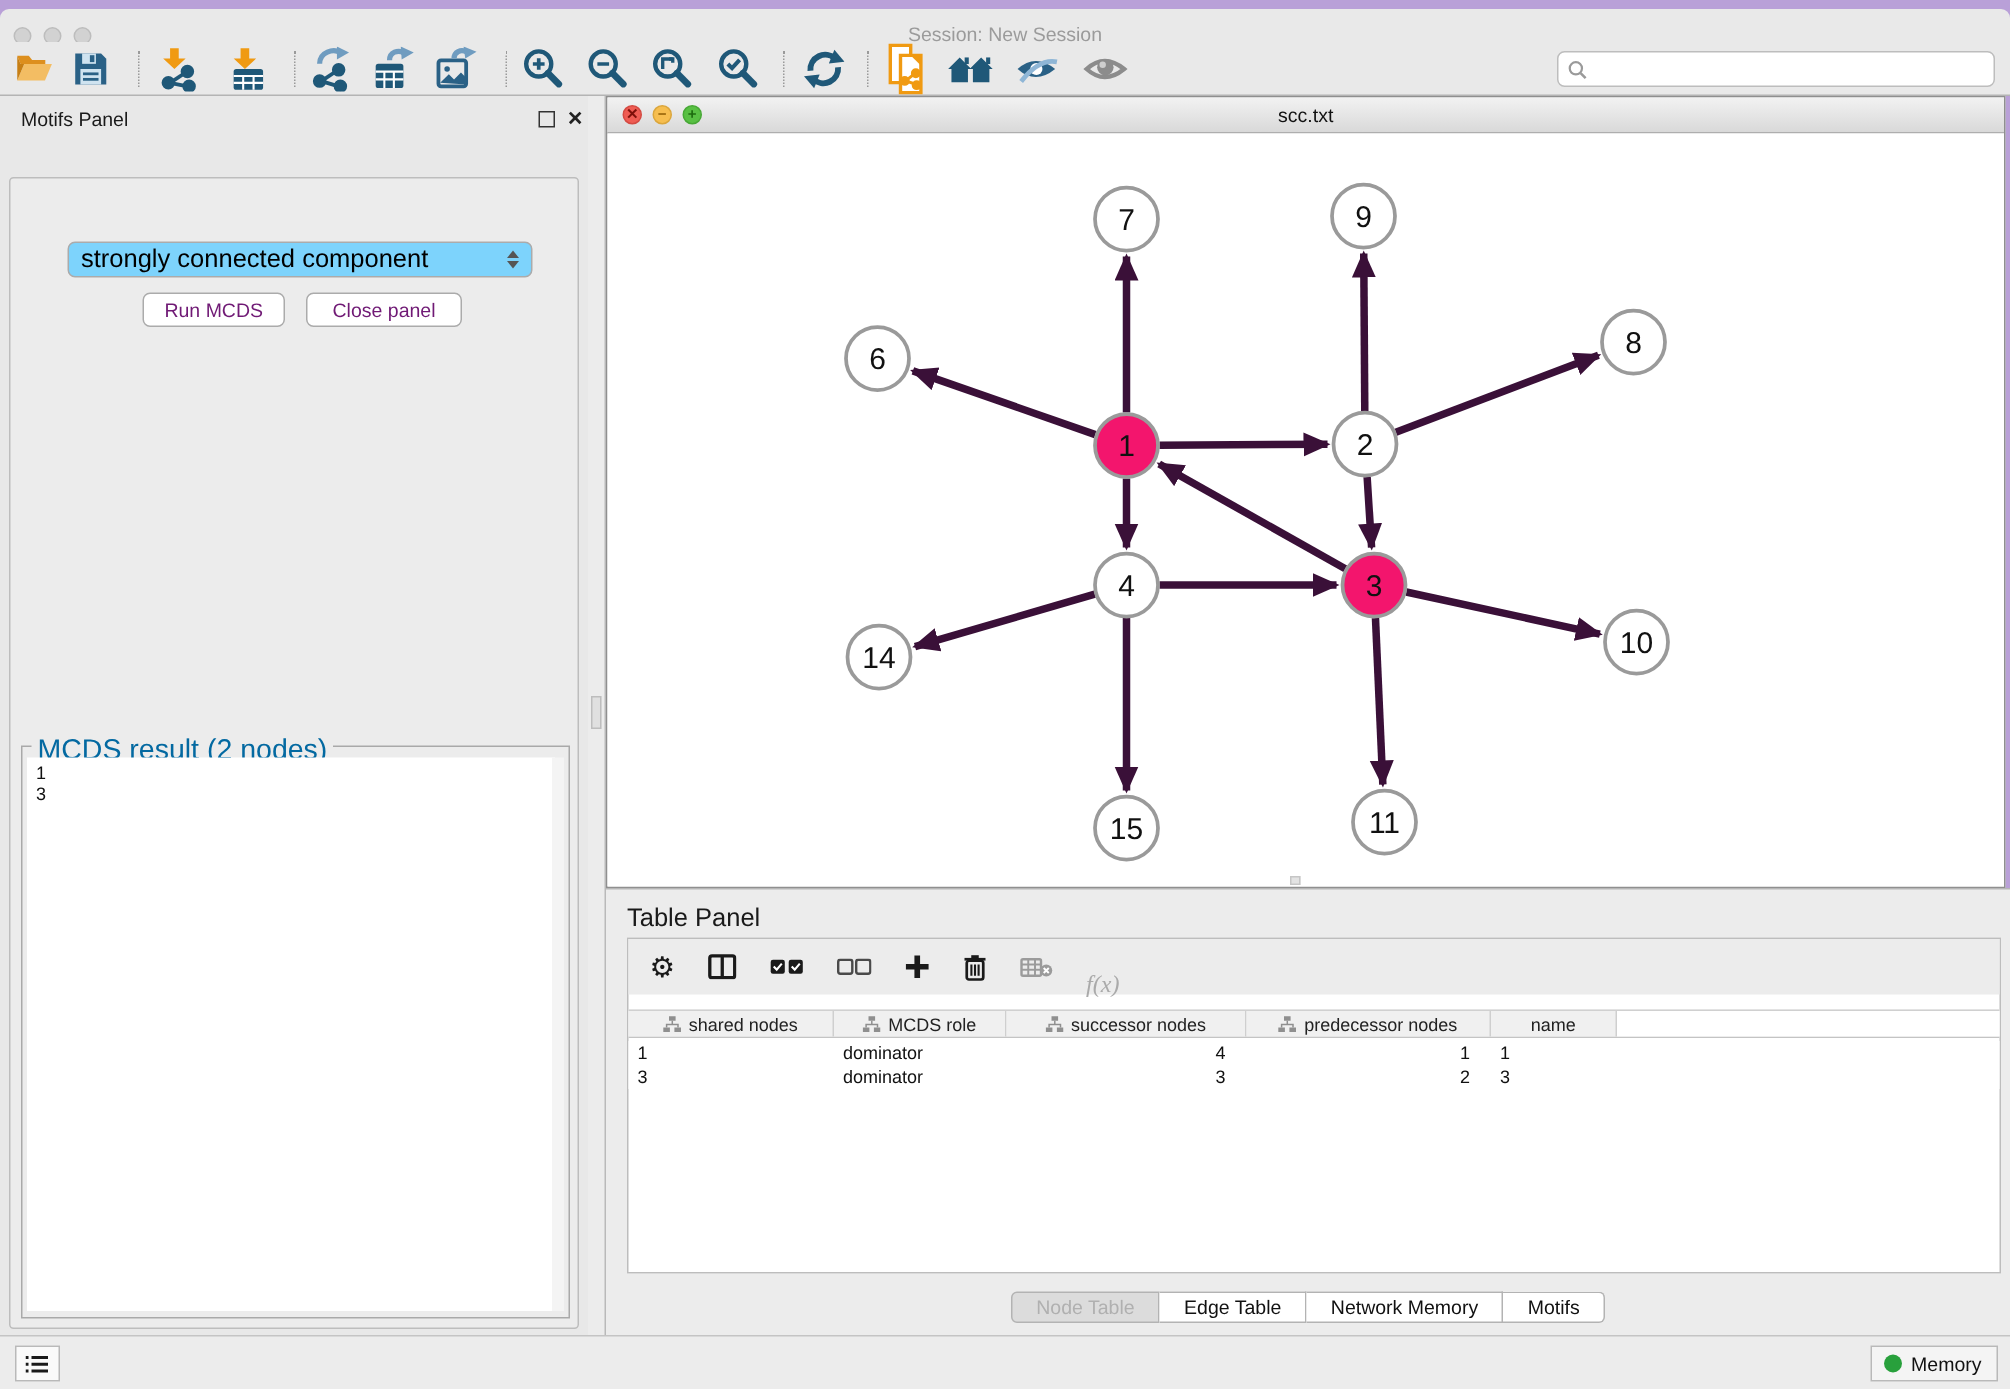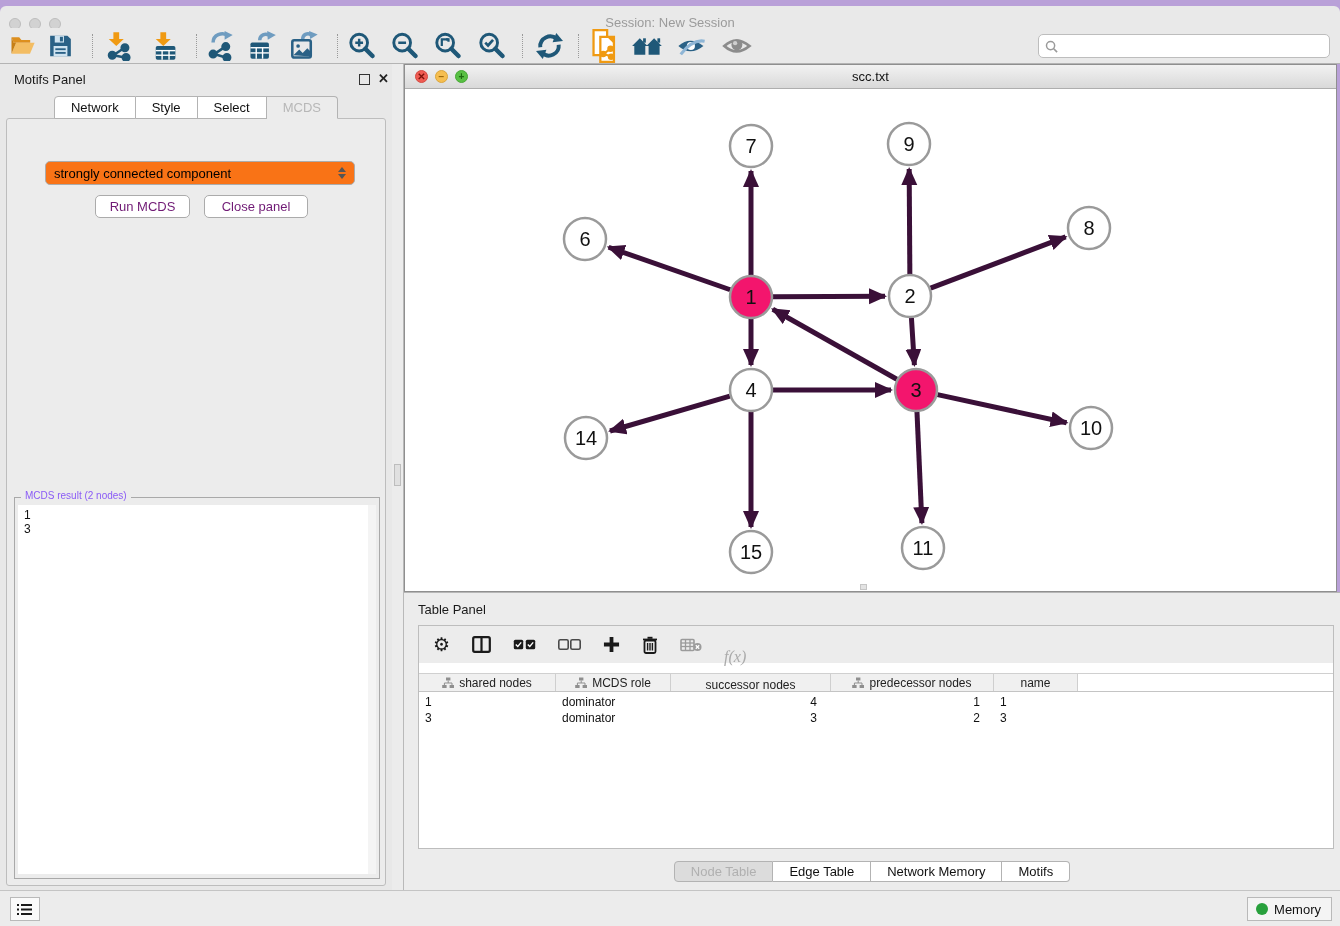--- a/index.html
+++ b/index.html
@@ -26,46 +26,46 @@
   .panel-close-btn { position:absolute; top:7px; font-size:13px; font-weight:bold; color:#222; }
 
   .cp-tabs { position:absolute; left:0; top:32px; width:100%; height:23px; display:flex; justify-content:center; z-index:3; }
   .tab { height:23px; padding:0 16px; font-size:13px; display:flex; align-items:center; background:#fff; border:1px solid #b3b3b3; border-left:none; color:#111; }
   .tab:first-child { border-left:1px solid #b3b3b3; border-radius:4px 0 0 0; }
   .tab:last-child { border-radius:0 4px 0 0; }
   .tab.active { background:#ececec; color:#b7b7b7; border-bottom:1px solid #ececec; }
 
   .cp-body { position:absolute; left:6px; top:54px; width:380px; height:768px; background:#ececec; border:1px solid #bdbdbd; border-radius:3px; }
   .opt-label { position:absolute; left:0; top:20px; width:100%; text-align:center; font-size:13px; color:#111; }
-  .dropdown { position:absolute; left:38px; top:42px; width:310px; height:24px; background:#f97316; border:1px solid #ababab; border-radius:5px; display:flex; align-items:center; padding:0 8px; font-size:13px; }
+  .dropdown { position:absolute; left:38px; top:42px; width:310px; height:24px; background:#7dd3fc; border:1px solid #ababab; border-radius:5px; display:flex; align-items:center; padding:0 8px; font-size:17px; }
   .dd-arrows { margin-left:auto; display:flex; flex-direction:column; gap:2px; }
   .dd-arrows i { width:0; height:0; border-left:4px solid transparent; border-right:4px solid transparent; }
   .dd-up { border-bottom:5px solid #555; }
   .dd-down { border-top:5px solid #555; }
   .cp-btn { position:absolute; top:76px; height:23px; background:#fff; border:1px solid #ababab; border-radius:5px; font-size:13px; color:#701a75; text-align:center; line-height:21px; }
 
   .result-group { position:absolute; left:7px; top:378px; width:366px; height:382px; border:1px solid #a9a9a9; }
-  .result-legend { position:absolute; left:6px; top:-8px; background:#ececec; padding:0 4px; font-size:10px; color:#8b5cf6; }
+  .result-legend { position:absolute; left:6px; top:-8px; background:#ececec; padding:0 4px; font-size:19px; color:#0369a1; }
   .result-area { position:absolute; left:3px; top:7px; width:352px; height:369px; background:#fff; font-size:12px; color:#111; padding:3px 6px; white-space:pre; overflow:hidden; }
   .result-scroll { position:absolute; right:3px; top:7px; width:8px; height:369px; background:#f4f4f4; }
 
   .v-splitter { position:absolute; left:392px; top:64px; width:12px; height:826px; background:#ececec; border-right:1px solid #b9b9b9; }
   .v-grip { position:absolute; left:2px; top:400px; width:7px; height:22px; background:#e0e0e0; border:1px solid #bdbdbd; }
 
   
   .net-window { position:absolute; left:404px; top:64px; width:933px; height:528px; border:1px solid #8f8f8f; background:#fff; }
   .net-titlebar { position:absolute; left:0; top:0; width:100%; height:24px; background:linear-gradient(#f2f2f2,#d9d9d9); border-bottom:1px solid #aeaeae; }
   .net-title { position:absolute; left:0; top:4px; width:100%; text-align:center; font-size:13px; color:#111; }
   .mini-light { position:absolute; top:5px; width:13px; height:13px; border-radius:50%; display:flex; align-items:center; justify-content:center; font-size:10px; font-weight:bold; line-height:1; }
   .net-canvas { position:absolute; left:0; top:24px; width:931px; height:502px; background:#fff; }
   .net-grip { position:absolute; left:455px; bottom:1px; width:7px; height:6px; background:#e3e3e3; border:1px solid #c6c6c6; }
 
   
   .table-panel { position:absolute; left:404px; top:592px; width:936px; height:298px; background:#ececec; border-top:1px solid #b6b6b6; }
-  .tp-title { position:absolute; left:14px; top:9px; font-size:13px; color:#1a1a1a; }
+  .tp-title { position:absolute; left:14px; top:9px; font-size:17px; color:#1a1a1a; }
   .tp-container { position:absolute; left:14px; top:32px; width:916px; height:224px; background:#fff; border:1px solid #bdbdbd; }
   .tp-toolbar { position:absolute; left:0; top:0; width:100%; height:37px; background:#ececec; display:flex; align-items:center; gap:22px; padding-left:14px; }
   .tp-toolbar .ticon { display:flex; align-items:center; justify-content:center; }
   .fx-label { font-size:16px; font-style:italic; font-family:"Liberation Serif",serif; color:#aaa;margin-top:24px; }
   .thead { position:absolute; left:0; top:47px; width:100%; height:19px; display:flex; background:#f0f0f0; border-top:1px solid #d0d0d0; border-bottom:1px solid #c4c4c4; }
   .th { display:flex; align-items:center; justify-content:center; gap:5px; font-size:12px; color:#222; border-right:1px solid #cfcfcf; background:#f0f0f0; position:relative; }
   .th.empty { background:#fff; border-right:none; flex:1; }
   .trow { position:absolute; left:0; width:100%; height:16px; display:flex; font-size:12px; color:#111; background:#fff; }
   .td { padding:1px 6px; overflow:hidden; white-space:nowrap; }
   .td.right { text-align:right; padding-right:14px; }
@@ -258,26 +258,20 @@
       <input type="text" placeholder="" style="">
     </div>
   </div>
 
   <div class="control-panel">
     <div class="cp-header">
       <span class="cp-title">Motifs Panel</span>
       <span class="panel-float-btn" style="left:359px"></span>
       <span class="panel-close-btn" style="left:378px">✕</span>
     </div>
-    <div class="cp-tabs" id="cp-tabs">
-        <span class="tab">Network</span>
-        <span class="tab">Style</span>
-        <span class="tab">Select</span>
-        <span class="tab active">MCDS</span>
-      </div>
     <div class="cp-body">
       <div class="dropdown">
         <span>strongly connected component</span>
         <span class="dd-arrows">
             <i class="dd-up"></i>
             <i class="dd-down"></i>
           </span>
       </div>
       <div class="cp-btn" style="left:88px; width:95px;">Run MCDS</div>
       <div class="cp-btn" style="left:197px; width:104px;">Close panel</div>
@@ -447,21 +441,21 @@
                 <rect x="4" y="0.5" width="4.4" height="3"></rect>
                 <rect x="0.2" y="8" width="4.4" height="3"></rect>
                 <rect x="7.6" y="8" width="4.4" height="3"></rect>
               </g>
               <g stroke="#8f8f8f" stroke-width="1">
                 <path d="M6.2 3.5 v2.5 M2.4 8 v-2 h7.6 v2" fill="none"></path>
               </g>
             </svg>
             <span>MCDS role</span>
           </div>
-          <div class="th" style="width: 160px; flex-direction: column;">
+          <div class="th" style="width: 160px;">
             <svg width="12" height="12" viewBox="0 0 12 12">
               <g fill="#8f8f8f">
                 <rect x="4" y="0.5" width="4.4" height="3"></rect>
                 <rect x="0.2" y="8" width="4.4" height="3"></rect>
                 <rect x="7.6" y="8" width="4.4" height="3"></rect>
               </g>
               <g stroke="#8f8f8f" stroke-width="1">
                 <path d="M6.2 3.5 v2.5 M2.4 8 v-2 h7.6 v2" fill="none"></path>
               </g>
             </svg>

